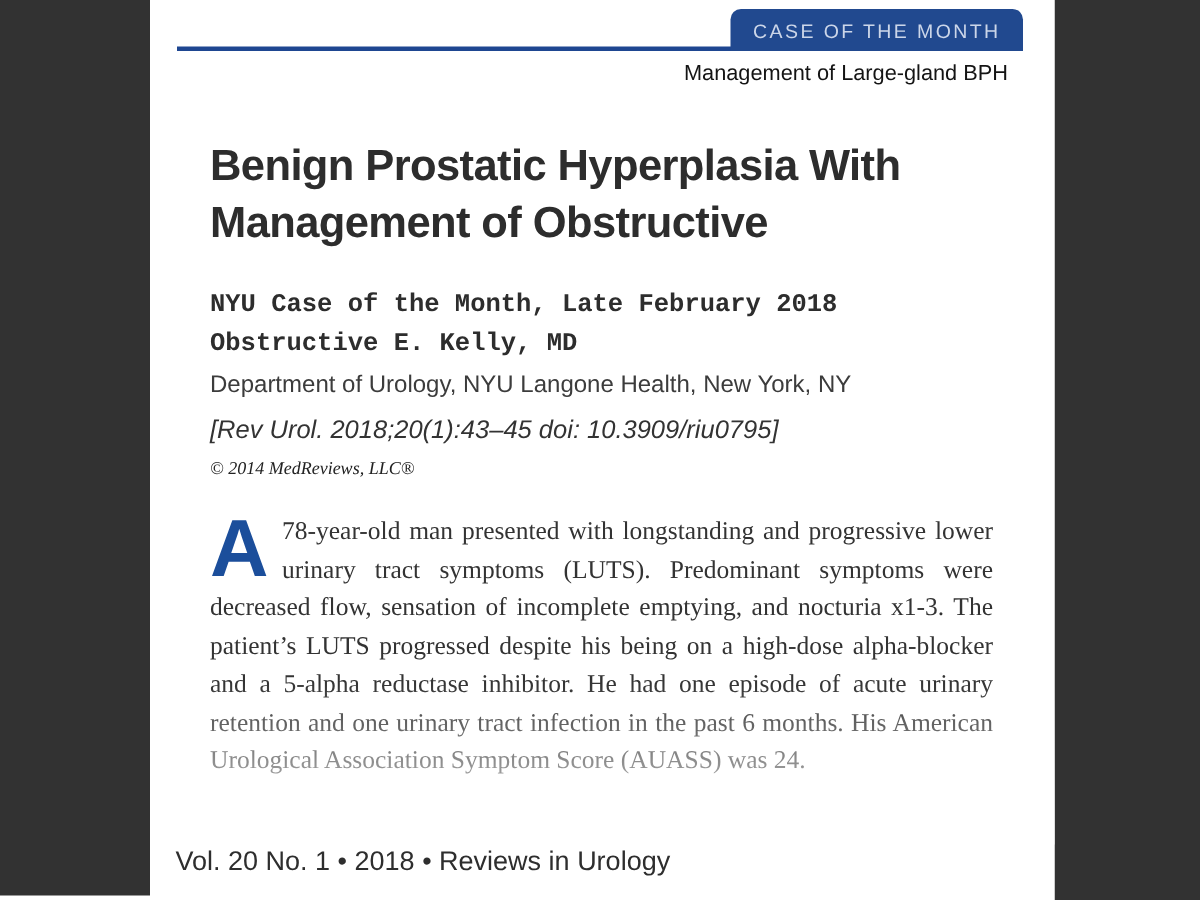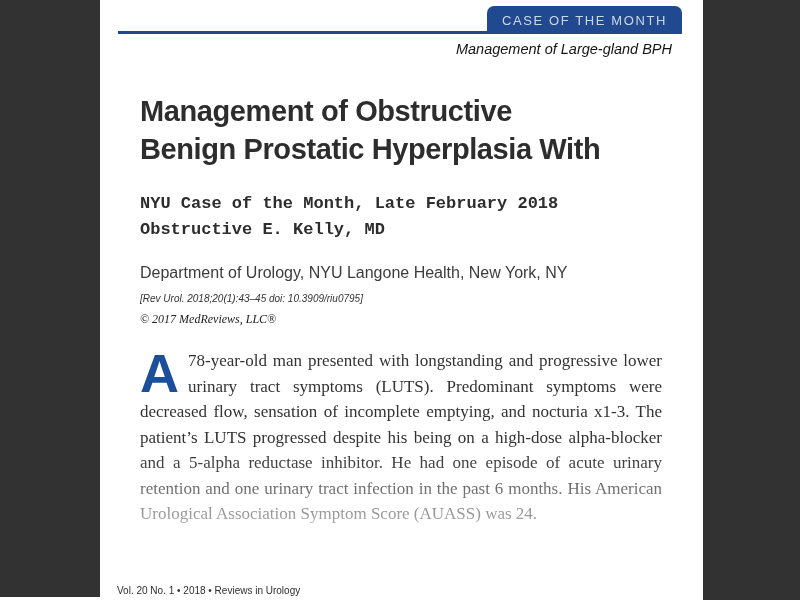--- a/index.html
+++ b/index.html
@@ -52,21 +52,20 @@
     align-items: center;
     justify-content: center;
     color: #ccd6e9;
     font-size: 13px;
     letter-spacing: 1.6px;
     font-weight: 400;
   }
   .running-head {
     position: absolute;
     top: 41px; right: 31px;
-    font-style: italic;
     font-size: 14.5px;
     color: #141414;
   }
   .content {
     position: absolute;
     top: 92px; left: 40px; right: 41px;
   }
   .title {
     font-weight: bold;
     font-size: 29px;
@@ -81,25 +80,25 @@
     font-weight: bold;
     font-size: 17px;
     line-height: 26px;
     color: #2d2d2d;
     font-family: Liberation Mono, monospace;
   }
   .affiliation {
     font-size: 16px;
     line-height: 22px;
     color: #3c3c3c;
-    margin-top: 19px;
+    margin-top: 3px;
   }
   .citation {
     font-style: italic;
-    font-size: 10px;
+    font-size: 17px;
     color: #333333;
     margin-top: 9px;
   }
   .copyright {
     font-family: "Liberation Serif", serif;
     font-style: italic;
     font-size: 12px;
     color: #222222;
     margin-top: 8px;
   }
@@ -125,22 +124,22 @@
     position: absolute;
     left: 0; right: 0;
     top: 455px;
     height: 108px;
     background: linear-gradient(to bottom, rgba(255,255,255,0) 0%, rgba(255,255,255,0.55) 60%, rgba(255,255,255,0.8) 100%);
     pointer-events: none;
   }
   .footer-line {
     position: absolute;
     left: 17px;
-    bottom: 4px;
-    font-size: 10px;
+    bottom: 15px;
+    font-size: 18px;
     color: #2e2e2e;
   }
 </style>
 </head>
 <body>
 
 <div class="stage">
   <div class="backdrop-left"></div>
   <div class="backdrop-right"></div>
 
@@ -148,30 +147,30 @@
 
     <div class="top-rule"></div>
 
     <div class="badge">CASE OF THE MONTH</div>
 
     <div class="running-head">Management of Large-gland BPH</div>
 
     <div class="content">
 
       <div class="title">
+        <div>Benign Prostatic Hyperplasia With</div>
         <div>Management of Obstructive</div>
-        <div>Benign Prostatic Hyperplasia With</div>
       </div>
 
       <div class="byline-block">
         <div class="series-line">NYU Case of the Month, Late February 2018</div>
         <div class="author-line">Obstructive E. Kelly, MD</div>
         <div class="affiliation">Department of Urology, NYU Langone Health, New York, NY</div>
         <div class="citation">[Rev Urol. 2018;20(1):43–45 doi: 10.3909/riu0795]</div>
-        <div class="copyright">© 2017 MedReviews, LLC®</div>
+        <div class="copyright">© 2014 MedReviews, LLC®</div>
       </div>
 
       <div class="body-para">
         <span class="dropcap">A</span><span>78-year-old man presented with longstanding and progressive lower urinary tract symptoms (LUTS). Predominant symptoms were decreased flow, sensation of incomplete emptying, and nocturia x1-3. The patient’s LUTS progressed despite his being on a high-dose alpha-blocker and a 5-alpha reductase inhibitor. He had one episode of acute urinary retention and one urinary tract infection in the past 6 months. His American Urological Association Symptom Score (AUASS) was 24.</span>
       </div>
 
     </div>
 
     <div class="fade-overlay"></div>
 

